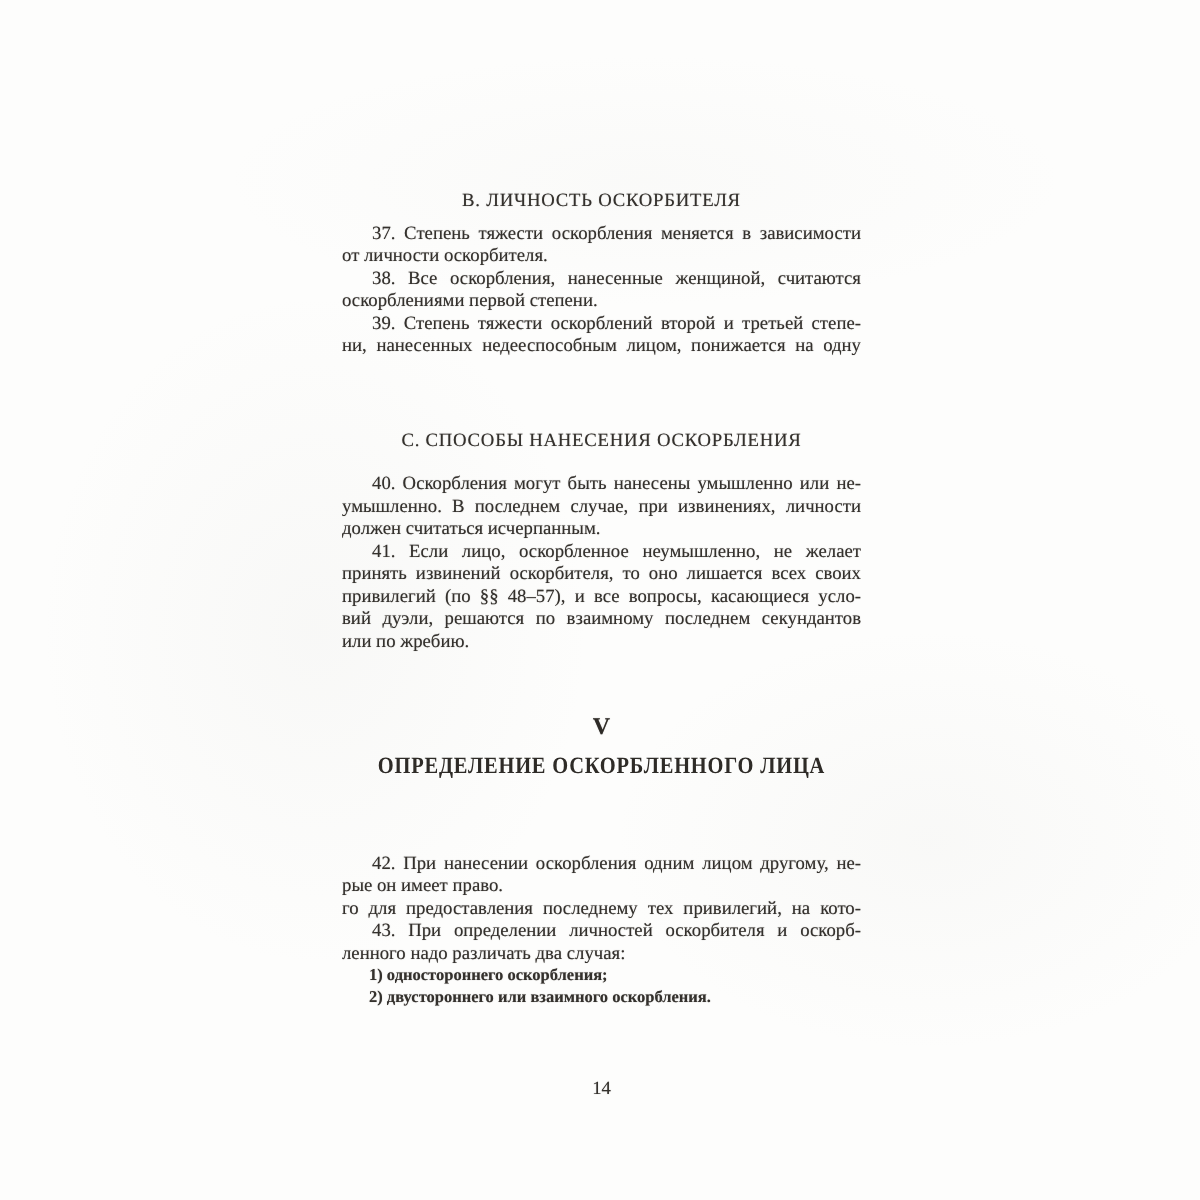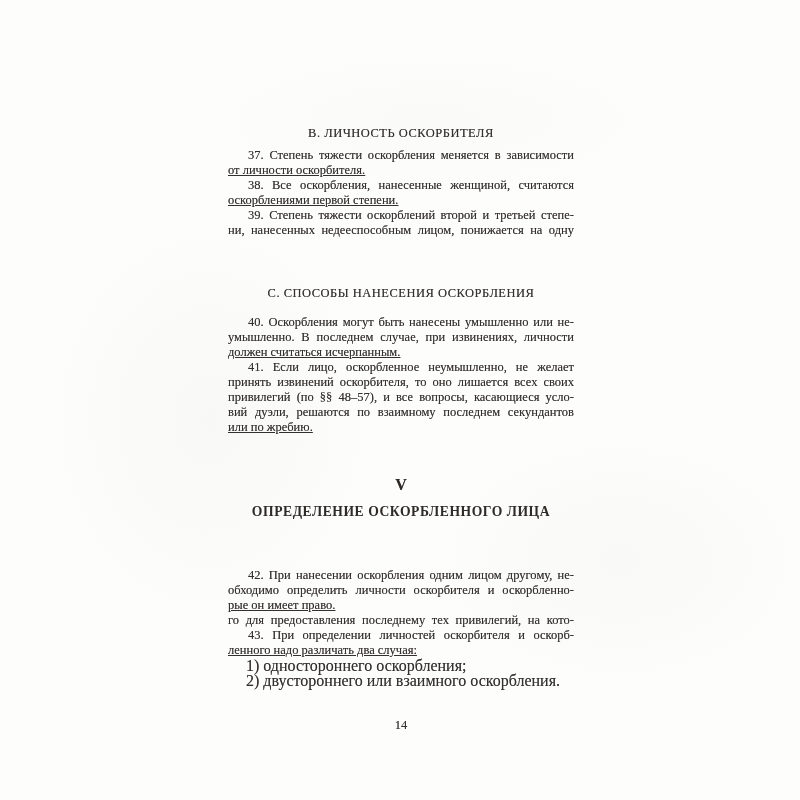--- a/index.html
+++ b/index.html
@@ -46,27 +46,28 @@
   .para { display: block; }
   .tline {
     font-size: 12.5px;
     height: 15px;
     line-height: 15px;
     text-align: justify;
     text-align-last: justify;
     overflow: hidden;
   }
   .tline.first { padding-left: 20px; }
-  .tline.lastline { text-align: left; text-align-last: left; text-decoration: underline; }
+  .tline.lastline { text-align: left; text-align-last: left; }
   .item {
-    font-size: 16px;
+    font-size: 11px;
     height: 15px;
     line-height: 15px;
     padding-left: 18px;
     white-space: nowrap;
+    font-weight: bold;
   }
   .chapter-number {
     top: 476px;
     text-align: center;
     font-size: 16px;
     line-height: 18px;
     font-weight: bold;
     color: #2e2b27;
   }
   .chapter-title {
@@ -128,21 +129,20 @@
       </div>
   </div>
 
   <div class="col chapter-number soft">V</div>
 
   <div class="col chapter-title">ОПРЕДЕЛЕНИЕ ОСКОРБЛЕННОГО ЛИЦА</div>
 
   <div id="block-c" class="col textblock">
     <div class="para soft">
         <div class="tline first">42. При нанесении оскорбления одним лицом другому, не-</div>
-        <div class="tline">обходимо определить личности оскорбителя и оскорбленно-</div>
         <div class="tline lastline">рые он имеет право.</div>
         <div class="tline">го для предоставления последнему тех привилегий, на кото-</div>
       </div>
     <div class="para soft">
         <div class="tline first">43. При определении личностей оскорбителя и оскорб-</div>
         <div class="tline lastline">ленного надо различать два случая:</div>
       </div>
     <div class="item soft">1) одностороннего оскорбления;</div>
     <div class="item soft">2) двустороннего или взаимного оскорбления.</div>
   </div>

